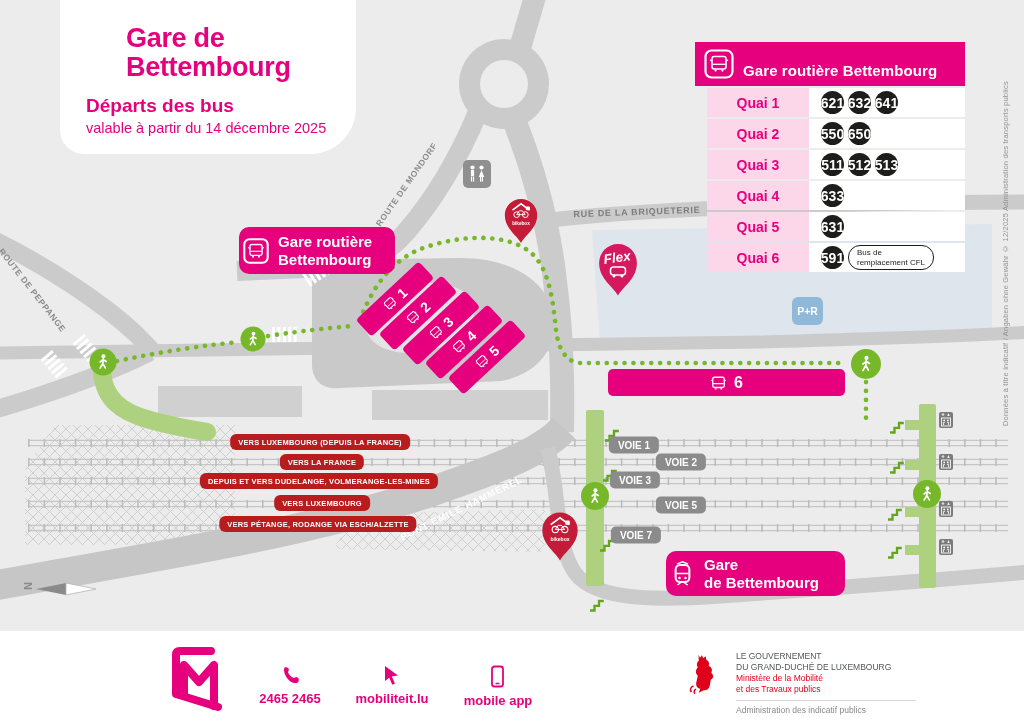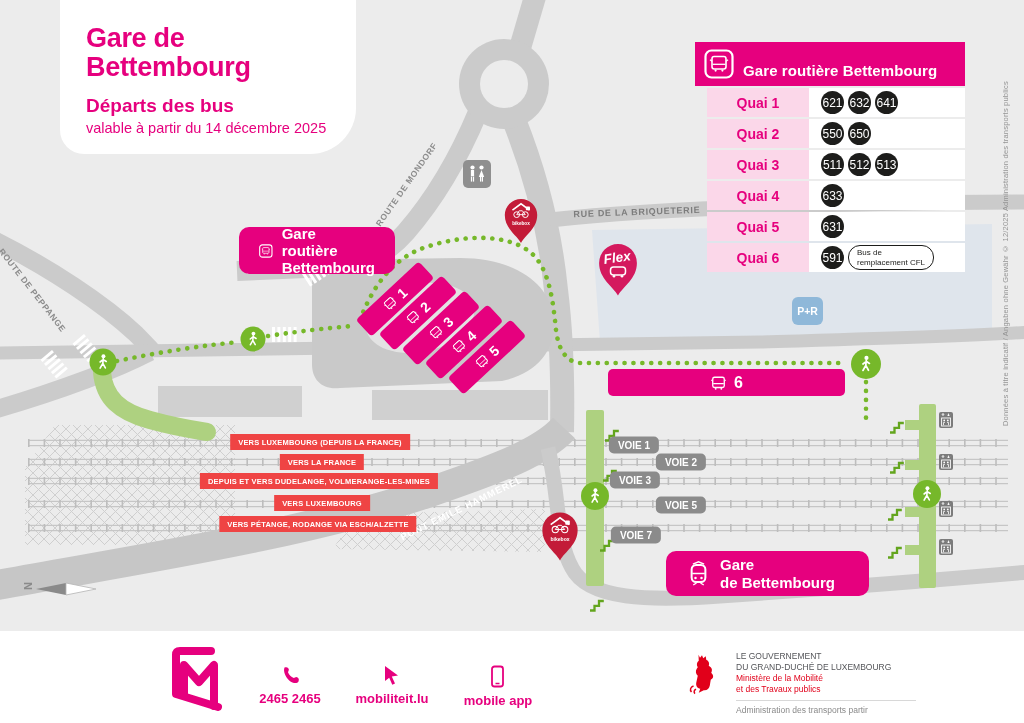--- a/index.html
+++ b/index.html
@@ -7,52 +7,52 @@
          font-family:"Liberation Sans",sans-serif;}
   #basemap{position:absolute;left:0;top:0;z-index:1;}
   #basemap text{font-family:"Liberation Sans",sans-serif;}
   .street-lbl{fill:#8c8c8c;font-size:8.5px;font-weight:bold;letter-spacing:0.6px;}
   .street-lbl-dark{fill:#7d7d7d;font-size:9px;font-weight:bold;letter-spacing:0.7px;}
   .street-lbl-white{fill:#ffffff;font-size:9.5px;font-weight:bold;letter-spacing:1px;}
 
   
   .title-card{position:absolute;left:60px;top:-18px;width:296px;height:172px;background:#fff;
               border-radius:10px 6px 46px 24px;z-index:4;padding:42px 0 0 26px;box-sizing:border-box;}
-  .title-main{color:#e6007e;font-size:27px;font-weight:bold;line-height:1.08;letter-spacing:-0.3px;}
+  .title-main{color:#e6007e;font-size:27px;font-weight:bold;line-height:1.08;letter-spacing:-0.3px;margin-left:40px;}
   .title-sub{color:#e6007e;font-size:19px;font-weight:bold;margin-top:13px;}
   .title-validity{color:#e6007e;font-size:14.5px;margin-top:3px;}
 
   
   .quay-table{position:absolute;left:695px;top:42px;width:270px;z-index:4;}
   .qt-header{height:44px;background:#e6007e;display:flex;align-items:center;gap:9px;padding-left:9px;}
   .qt-title{color:#fff;font-weight:bold;font-size:15px;letter-spacing:0.1px;margin-top:13px;}
   .qt-row{display:flex;height:29px;margin-top:2px;}
   .qt-quai{width:102px;background:#fbd7e9;color:#e6007e;font-weight:bold;font-size:14px;
            display:flex;align-items:center;justify-content:center;margin-left:12px;}
   .qt-lines{flex:1;background:#fff;display:flex;align-items:center;gap:4px;padding-left:12px;}
   .line-badge{width:23px;height:23px;border-radius:50%;background:#1d1d1b;color:#fff;
-              font-weight:normal;font-size:12px;display:flex;align-items:center;justify-content:center;flex:none;}
+              font-weight:bold;font-size:14px;display:flex;align-items:center;justify-content:center;flex:none;}
   .cfl-note{border:1.3px solid #1d1d1b;border-radius:12px;padding:2px 8px;font-size:8px;
             line-height:1.2;color:#1d1d1b;background:#fff;margin-left:0;white-space:nowrap;}
   .cfl-note span{display:block;}
 
   
   .map-label{position:absolute;background:#e6007e;border-radius:10px;color:#fff;display:flex;
-             align-items:center;gap:9px;padding:0 20px;box-sizing:border-box;z-index:3;}
+             align-items:center;gap:9px;padding:0 4px;box-sizing:border-box;z-index:3;}
   .map-label .lbl-lines span{display:block;font-weight:bold;font-size:15px;line-height:1.15;}
   .bay{position:absolute;width:86px;height:23px;background:#e6007e;border-radius:4px;z-index:3;
        display:flex;align-items:center;justify-content:center;gap:6px;color:#fff;font-weight:bold;
        font-size:14px;transform:translate(-50%,-50%) rotate(-43deg);}
   .quay6-bar{position:absolute;left:608px;top:369px;width:237px;height:27px;background:#e6007e;
              border-radius:5px;color:#fff;display:flex;align-items:center;justify-content:center;
              gap:7px;font-weight:bold;font-size:16px;z-index:3;}
 
   
-  .dir-pill{position:absolute;transform:translate(-50%,-50%);background:#ef4444;color:#fff;
-            font-weight:bold;font-size:7.5px;letter-spacing:0.2px;padding:3.5px 8px;border-radius:0;
+  .dir-pill{position:absolute;transform:translate(-50%,-50%);background:#b91c1c;color:#fff;
+            font-weight:bold;font-size:7.5px;letter-spacing:0.2px;padding:3.5px 8px;border-radius:6px;
             white-space:nowrap;z-index:3;}
   .voie-pill{position:absolute;transform:translate(-50%,-50%);background:#8b8b8b;color:#fff;
              font-weight:bold;font-size:10px;padding:3px 9px;border-radius:5px;white-space:nowrap;z-index:3;}
   .pr-badge{position:absolute;left:792px;top:297px;width:31px;height:28px;background:#8fb8d9;
             border-radius:6px;color:#fff;font-weight:bold;font-size:10.5px;display:flex;
             align-items:center;justify-content:center;z-index:2;}
 
   .side-note{position:absolute;left:1001px;top:26px;height:400px;writing-mode:vertical-rl;
              transform:rotate(180deg);font-size:7.5px;color:#949494;z-index:3;letter-spacing:0.2px;}
 
@@ -323,21 +323,21 @@
   <div class="map-label" style="left:239px;top:227px;width:156px;height:47px">
     <svg width="26" height="26" viewBox="0 0 30 30">
       <rect x="1.5" y="1.5" width="27" height="27" rx="6" fill="none" stroke="#fff" stroke-width="2.4"></rect>
       <use href="#sym-bus" x="5" y="6" width="20" height="17"></use>
     </svg>
     <div class="lbl-lines">
       <span>Gare routière</span>
       <span>Bettembourg</span>
     </div>
   </div>
-  <div class="map-label" style="left:666px;top:551px;width:203px;height:45px">
+  <div class="map-label" style="left:666px;top:551px;width:179px;height:45px">
     <svg width="25" height="25" viewBox="0 0 20 20">
       <use href="#sym-train" width="20" height="20"></use>
     </svg>
     <div class="lbl-lines">
       <span>Gare</span>
       <span>de Bettembourg</span>
     </div>
   </div>
 
   <div class="bay" style="left:395px;top:299px">
@@ -425,17 +425,17 @@
       <svg width="30" height="50" viewBox="0 0 24 36">
         <path d="M10,1 l1.2,2.4 1.6,-2 1,2.4 2,-1.6 0.4,2.8 c2,0.8 2.8,2.8 2,4.8 l1.6,1.2 c1.2,1.2 1.2,2.8 0.4,4.4 l1.2,1.6 c0.8,1.6 0,3.2 -1.6,4 l-0.8,4.8 c-0.4,2.4 -2.4,4 -4.8,3.6 l-4,2 1.2,-3.2 c-2.4,-0.4 -3.6,-2.4 -3.2,-4.8 l1.2,-5.6 c-1.6,-1.6 -2,-3.6 -0.8,-5.6 l0.8,-1.2 c-1.2,-2 -0.8,-4 0.8,-5.2 z" fill="#e1001a"></path>
         <path d="M6,26 c-2.4,0.8 -3.2,3.2 -1.6,4.8 M8,28.5 c-1.6,0.8 -2,2.4 -0.8,3.6" stroke="#e1001a" stroke-width="1.2" fill="none"></path>
       </svg>
       <div class="gov-text">
         <div>LE GOUVERNEMENT</div>
         <div>DU GRAND-DUCHÉ DE LUXEMBOURG</div>
         <div class="gov-red">Ministère de la Mobilité</div>
         <div class="gov-red">et des Travaux publics</div>
         <div class="gov-rule"></div>
-        <div class="gov-l3">Administration des transports partir</div>
+        <div class="gov-l3">Administration des indicatif publics</div>
       </div>
     </div>
   </div>
 </div>
 
 </body></html>

